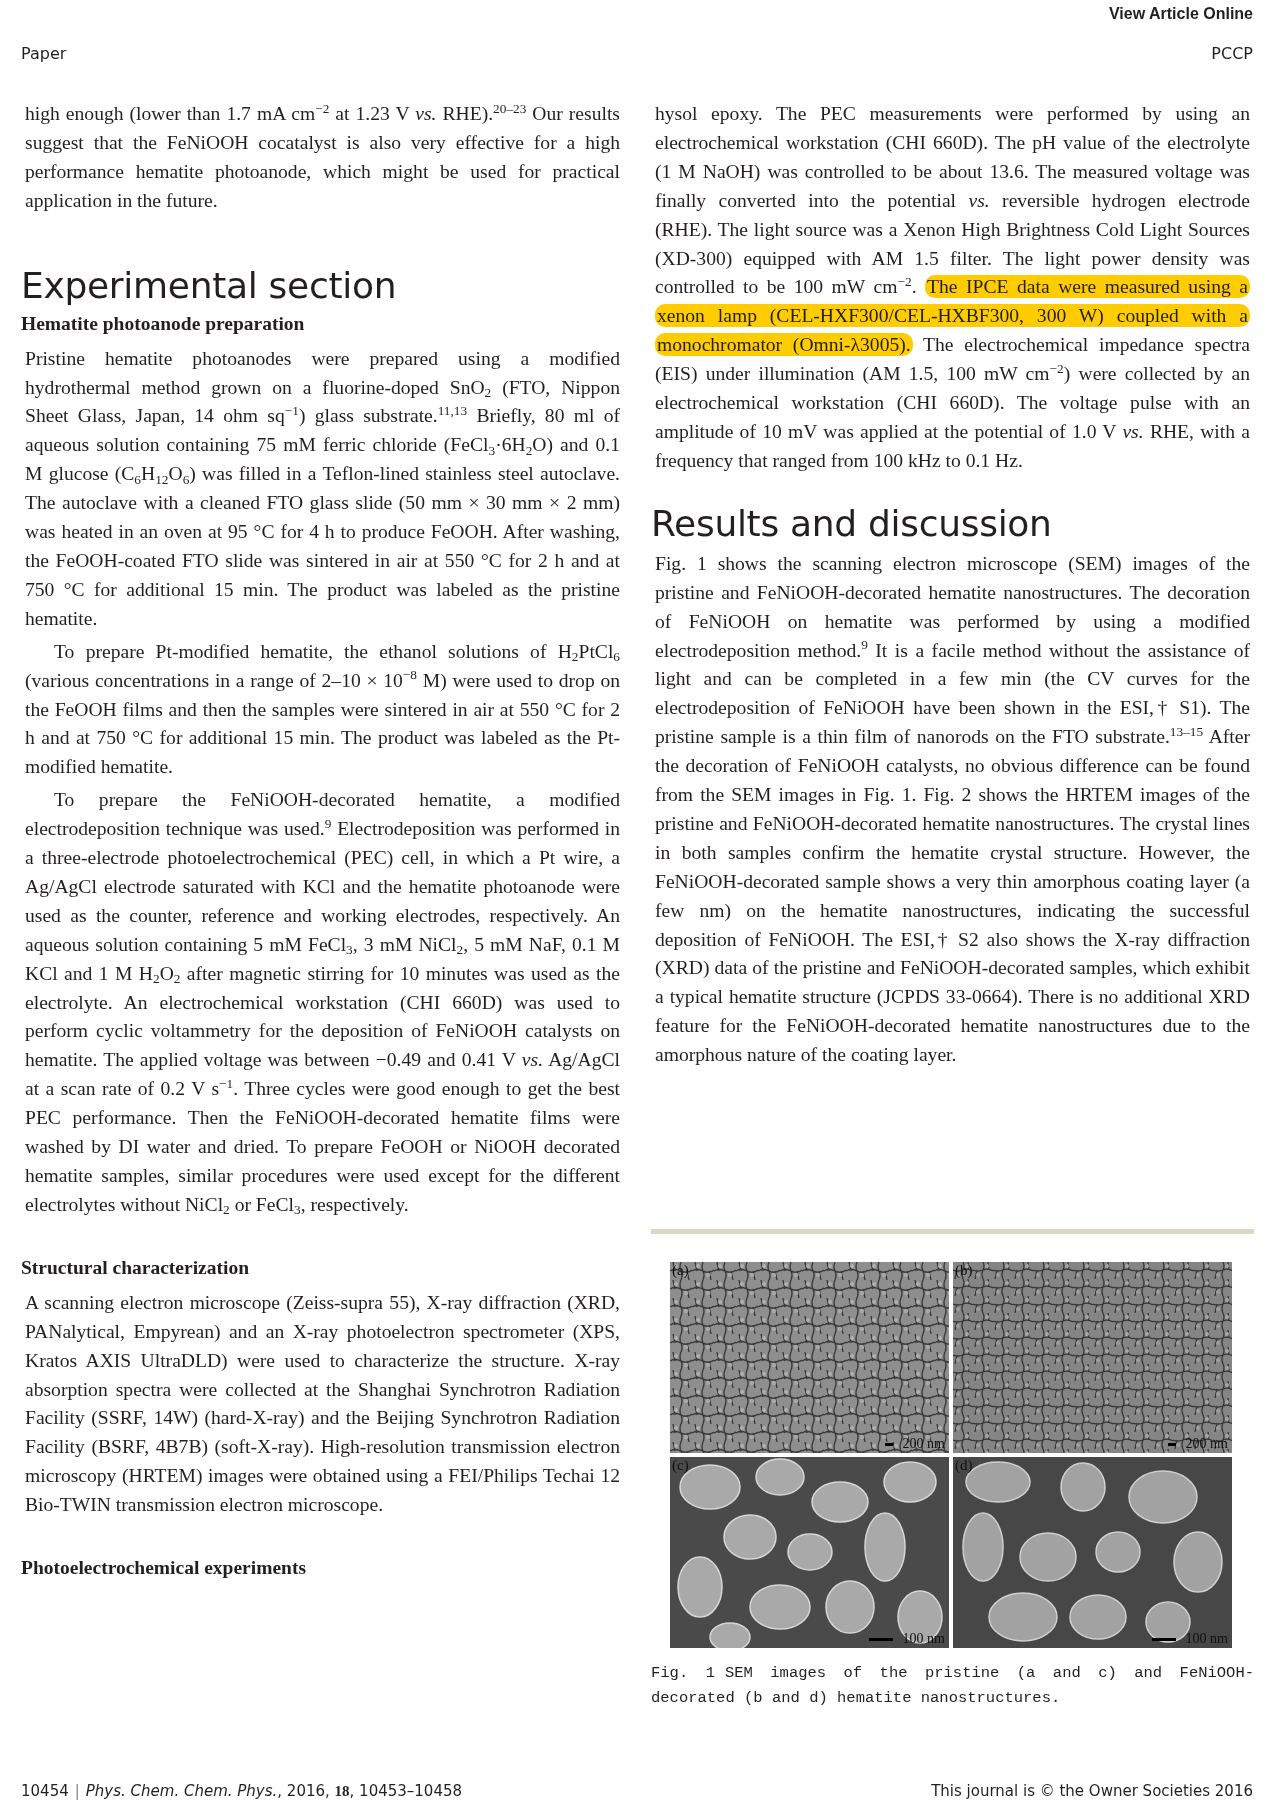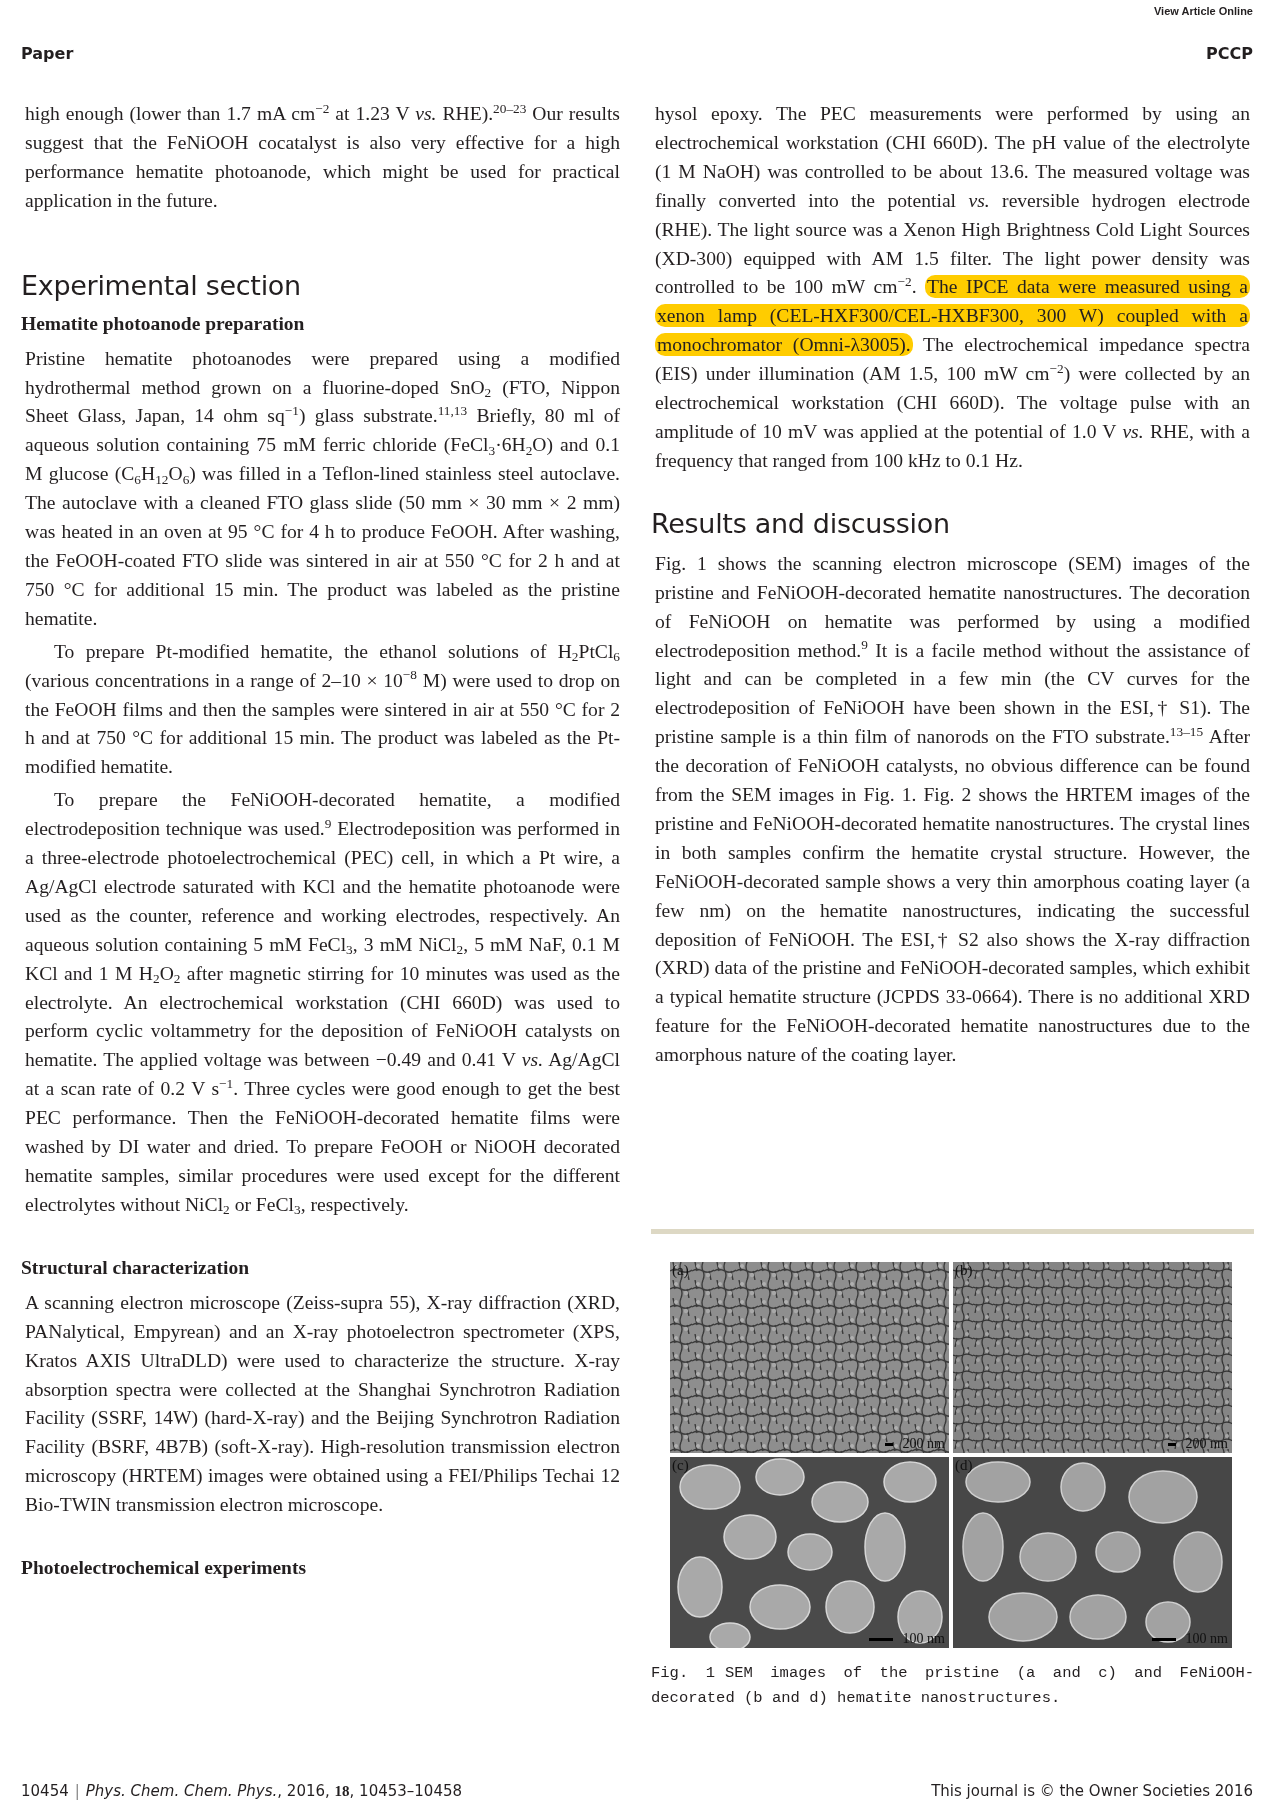--- a/index.html
+++ b/index.html
@@ -1,29 +1,29 @@
 <!DOCTYPE html>
 <html><head>
 <meta charset="utf-8">
 <style>
   html, body { margin: 0; padding: 0; background: #ffffff; }
   body { width: 1279px; height: 1820px; position: relative; overflow: hidden; color: #231f20; }
-  .top-link { position: absolute; top: 5px; right: 26px; font-family: "Liberation Sans", sans-serif; font-weight: bold; font-size: 11px; color: #231f20; cursor: pointer; }
-  .running-head { position: absolute; top: 44px; font-family: "DejaVu Sans", sans-serif; font-size: 16px; color: #231f20; font-weight: bold; }
+  .top-link { position: absolute; top: 5px; right: 26px; font-family: "Liberation Sans", sans-serif; font-weight: bold; font-size: 16px; color: #231f20; cursor: pointer; }
+  .running-head { position: absolute; top: 44px; font-family: "DejaVu Sans", sans-serif; font-size: 16px; color: #231f20; }
   .rh-left { left: 21px; }
   .rh-right { right: 26px; }
   .col { position: absolute; top: 96px; width: 603px; font-family: "Liberation Serif", serif; font-size: 19.6px; line-height: 28.9px; text-align: justify; }
   .col-left { left: 21px; }
   .col-right { left: 651px; width: 603px; }
   p { margin: 4px; }
   .indent { text-indent: 29px; }
   sup, sub { font-size: 68%; line-height: 0; position: relative; vertical-align: baseline; }
   sup { top: -0.55em; }
   sub { bottom: -0.25em; }
-  .section-title { font-family: "DejaVu Sans", sans-serif; font-size: 27px; font-weight: normal; margin: 38px 0 4px 0; line-height: 40px; letter-spacing: -0.3px; }
+  .section-title { font-family: "DejaVu Sans", sans-serif; font-size: 36px; font-weight: normal; margin: 38px 0 4px 0; line-height: 40px; letter-spacing: -0.3px; }
   .subsection-title { font-family: "Liberation Serif", serif; font-weight: bold; font-size: 19.5px; margin: 0 0 7px 0; line-height: 28px; }
   .hl { background: #ffcc00; border-radius: 10px; padding: 1px 2px; box-decoration-break: clone; -webkit-box-decoration-break: clone; }
   .gap-sub { height: 30px; }
   .fig-rule { position: absolute; left: 651px; top: 1229px; width: 603px; height: 5px; background: #ddd8c4; }
   .figure { position: absolute; left: 670px; top: 1262px; width: 562px; height: 386px; background: #ffffff; }
   .panel { position: absolute; width: 279px; height: 191px; overflow: hidden; }
   .p-a { left: 0; top: 0; }
   .p-b { left: 283px; top: 0; }
   .p-c { left: 0; top: 195px; }
   .p-d { left: 283px; top: 195px; }

